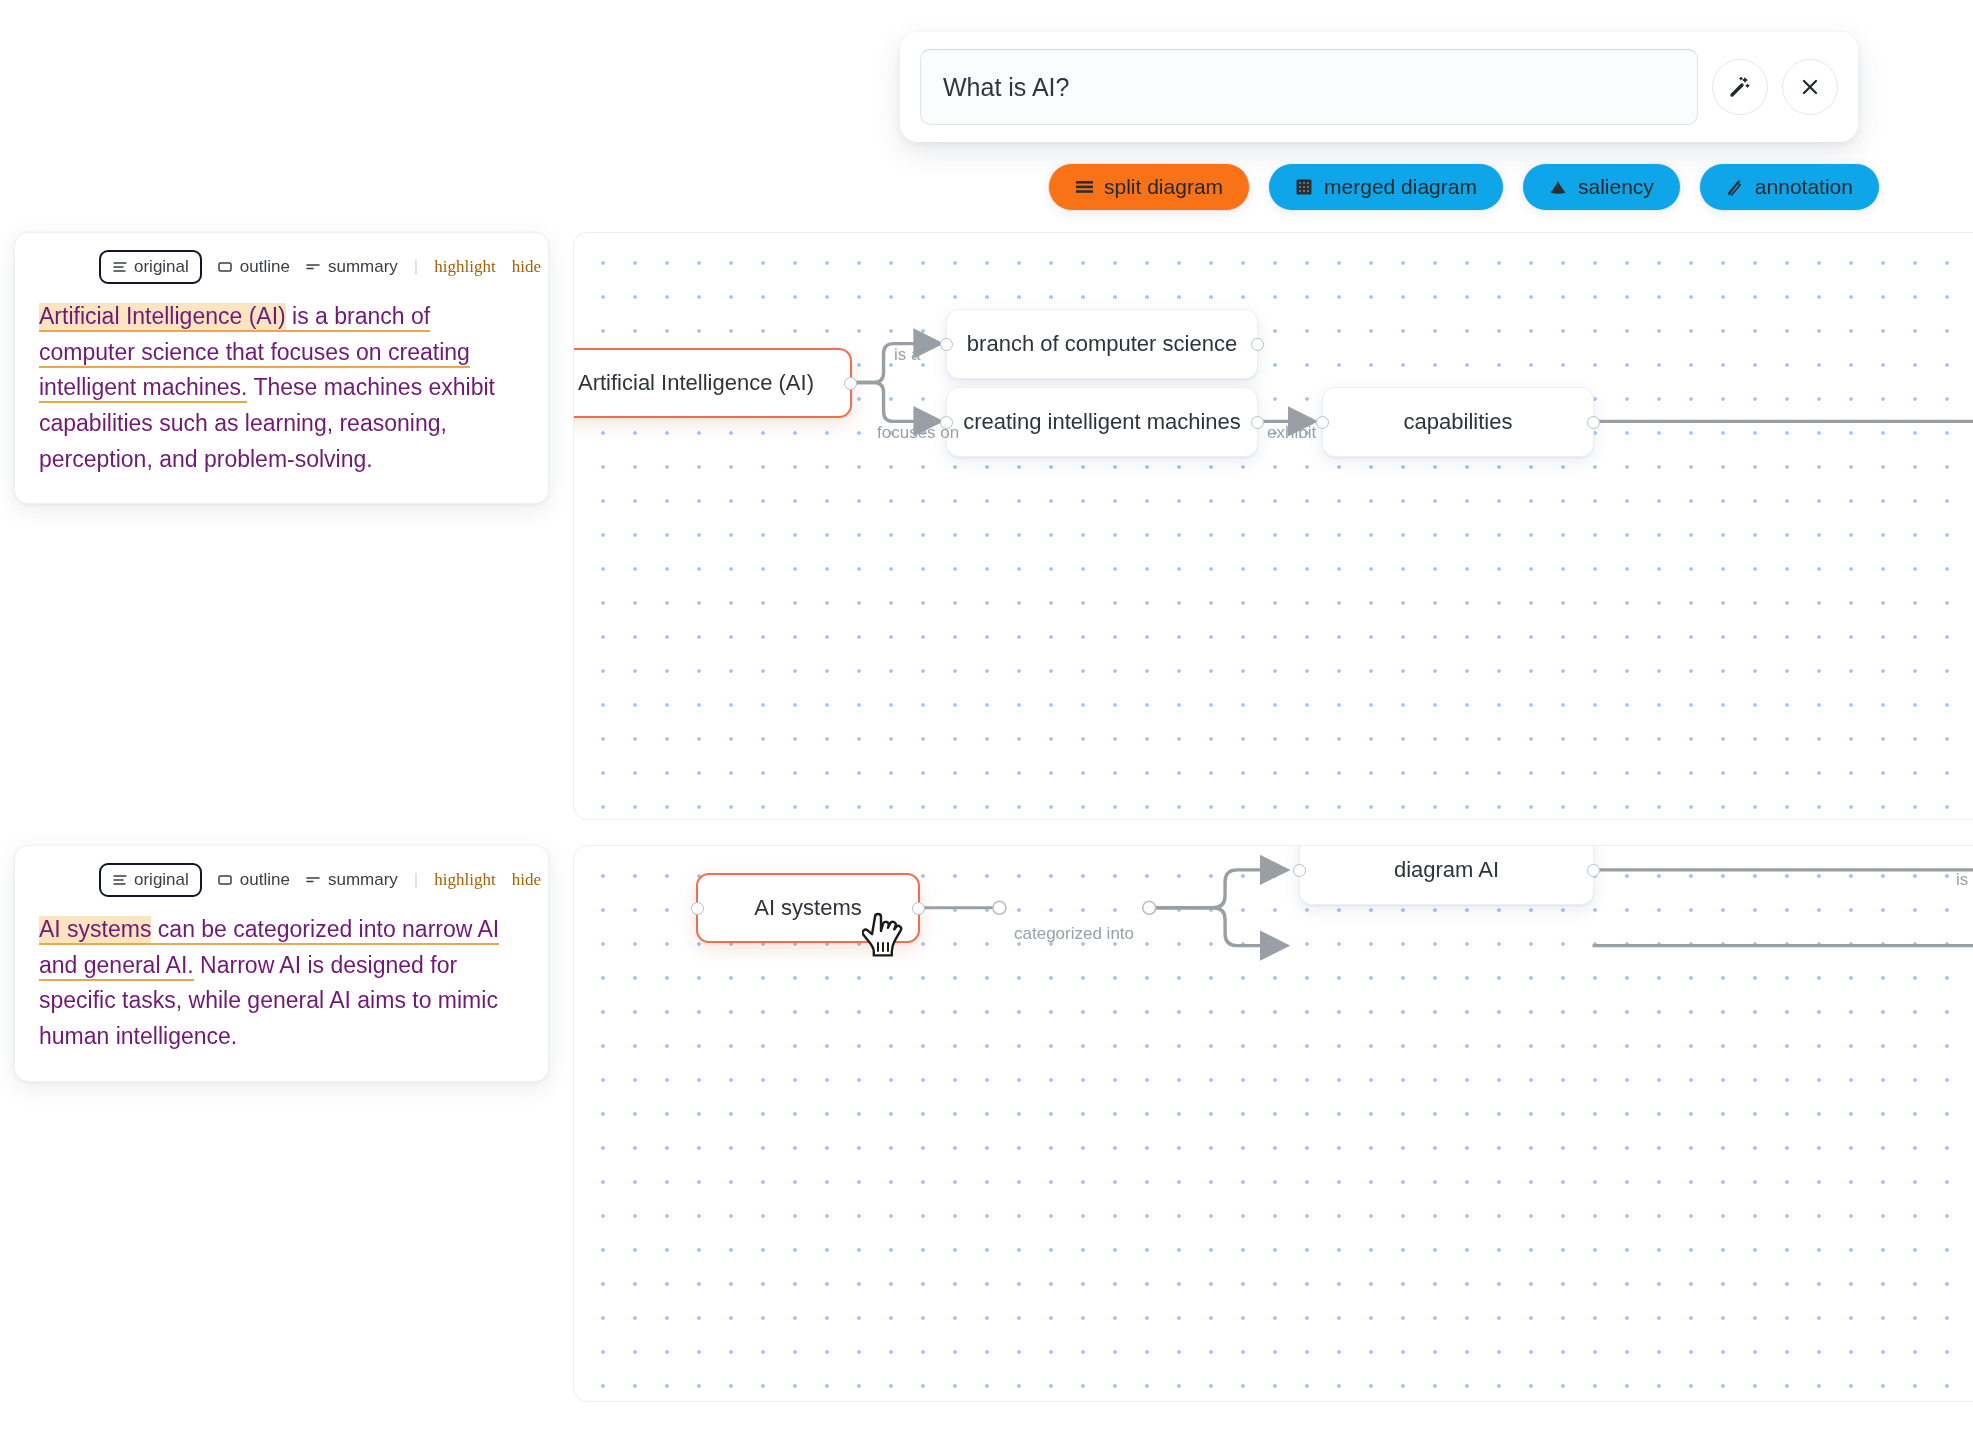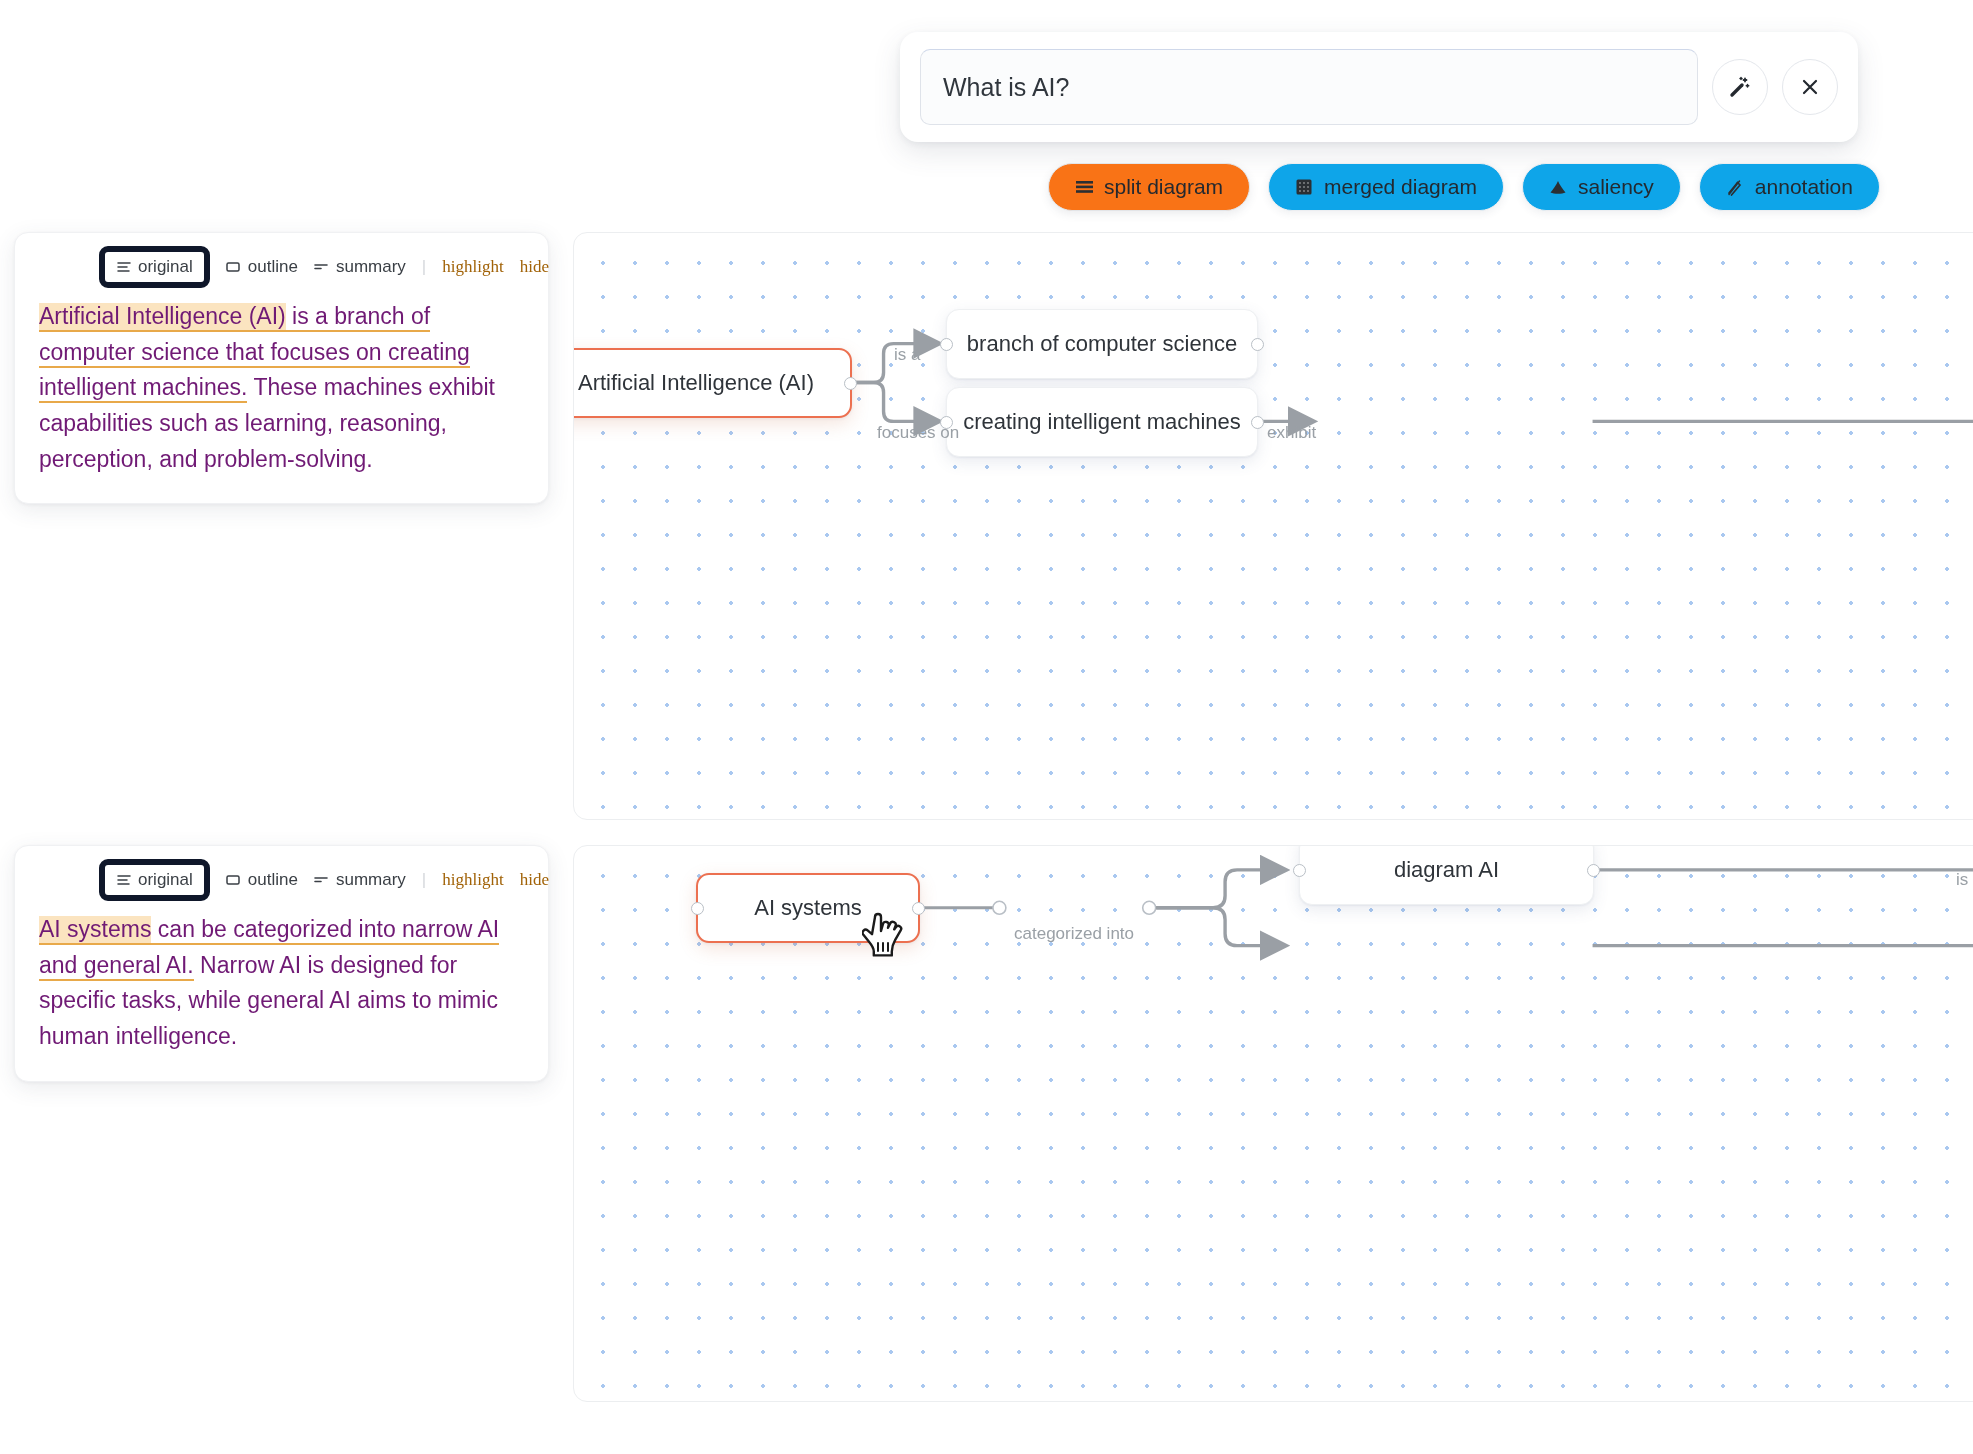--- a/index.html
+++ b/index.html
@@ -97,21 +97,21 @@
     height: 32px;
   }
   .chip {
     display: flex; align-items: center; gap: 7px;
     font-size: 17px; color: #3a3f45;
     cursor: pointer;
     background: none; border: none;
     padding: 0; white-space: nowrap;
   }
   .chip.selected {
-    border: 6px solid #0f172a;
+    border: 2px solid #0f172a;
     border-radius: 9px;
     padding: 5px 11px;
     background: #fff;
   }
   .chip.muted { color: #a16207; font-family: Liberation Serif, serif; }
   .divider-v { color: #d5d8dc; font-size: 17px; }
   .chip-ico { display: inline-flex; align-items: center; justify-content: center; width: 15px; height: 15px; }
 
   .card-body {
     font-size: 23px;
@@ -363,20 +363,25 @@
       <span>branch of computer science</span>
       <span class="handle right"></span>
     </div>
 
     <div class="node" style="left:372px; top:154px; width:312px; height:70px;">
       <span class="handle left"></span>
       <span>creating intelligent machines</span>
       <span class="handle right"></span>
     </div>
 
+    <div class="node" style="left:748px; top:154px; width:272px; height:70px;">
+      <span class="handle left"></span>
+      <span>capabilities</span>
+      <span class="handle right"></span>
+    </div>
 
     <span class="edge-label" style="left:320px; top:84px;">is a</span>
     <span class="edge-label" style="left:303px; top:162px;">focuses on</span>
     <span class="edge-label" style="left:693px; top:162px;">exhibit</span>
   </div>
 
   <div class="panel" id="panel-2">
     <svg class="edge-svg" viewBox="0 0 1420 557" preserveAspectRatio="none">
       <defs>
         <marker id="ah2" markerWidth="9" markerHeight="9" refX="7.4" refY="4.5" orient="auto">

